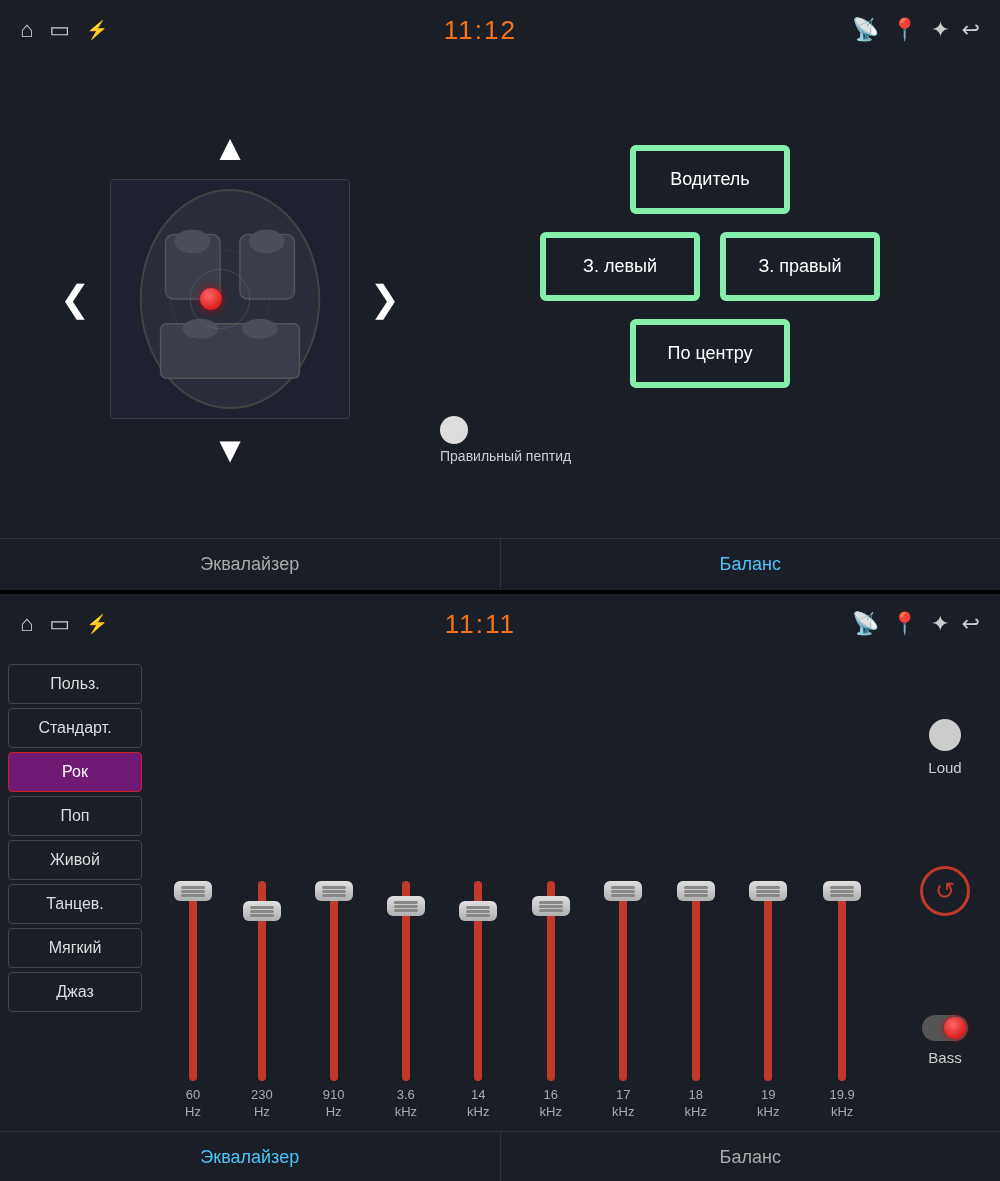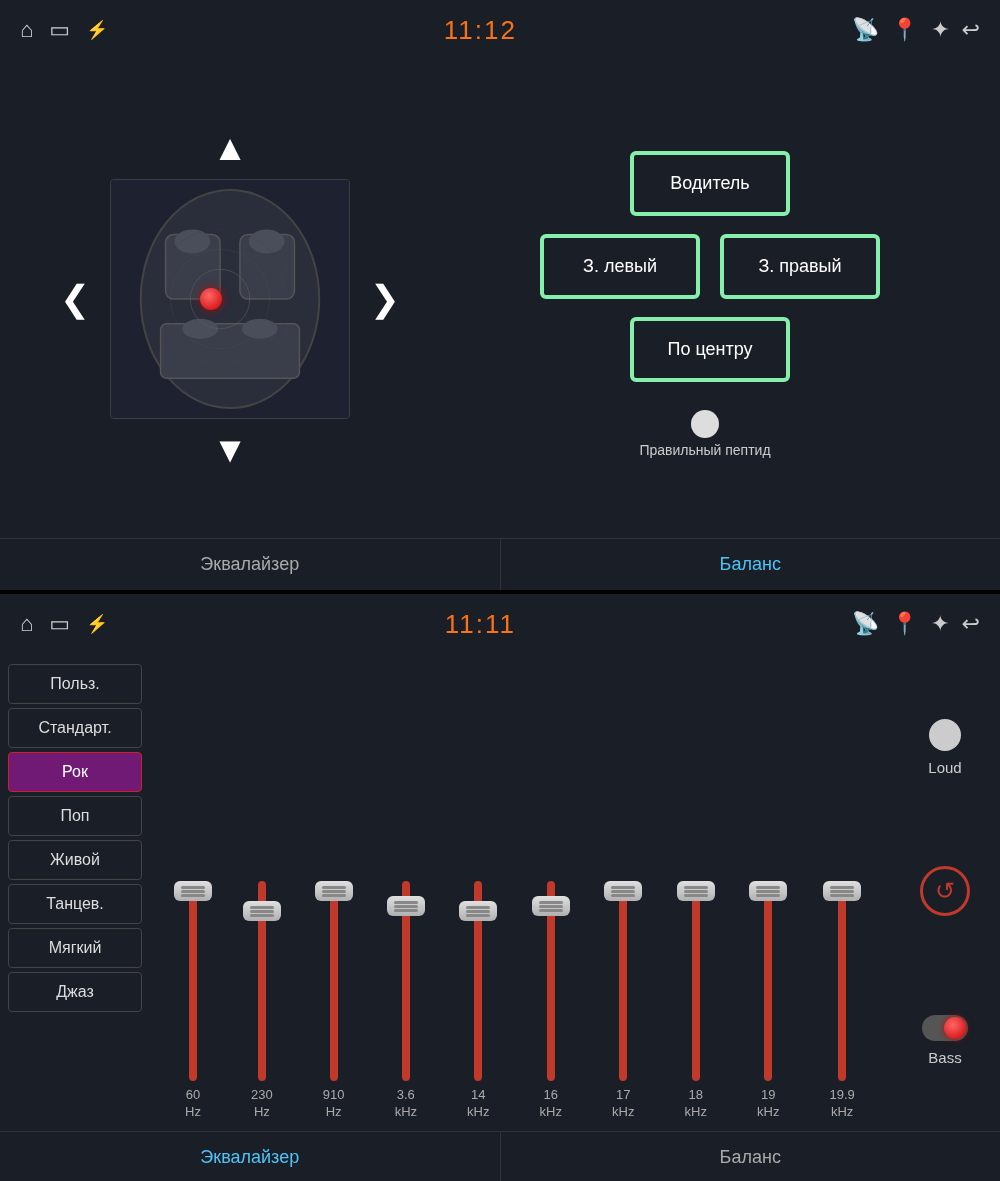--- a/index.html
+++ b/index.html
@@ -119,31 +119,31 @@
       padding-top: 10px;
     }
     .btn-row {
       display: flex;
       gap: 20px;
     }
     .seat-btn {
       min-width: 160px;
       padding: 18px 24px;
       background: transparent;
-      border: 4px solid #86efac;
+      border: 6px solid #86efac;
       border-radius: 6px;
       color: #fff;
       font-size: 18px;
       text-align: center;
       cursor: pointer;
     }
     .fader-indicator {
       display: flex;
       flex-direction: column;
-      align-items: center;
+      align-items: flex-start;
       width: 100%;
       padding-right: 10px;
       margin-top: 10px;
     }
     .fader-dot {
       width: 28px;
       height: 28px;
       background: #ddd;
       border-radius: 50%;
       margin-bottom: 4px;

